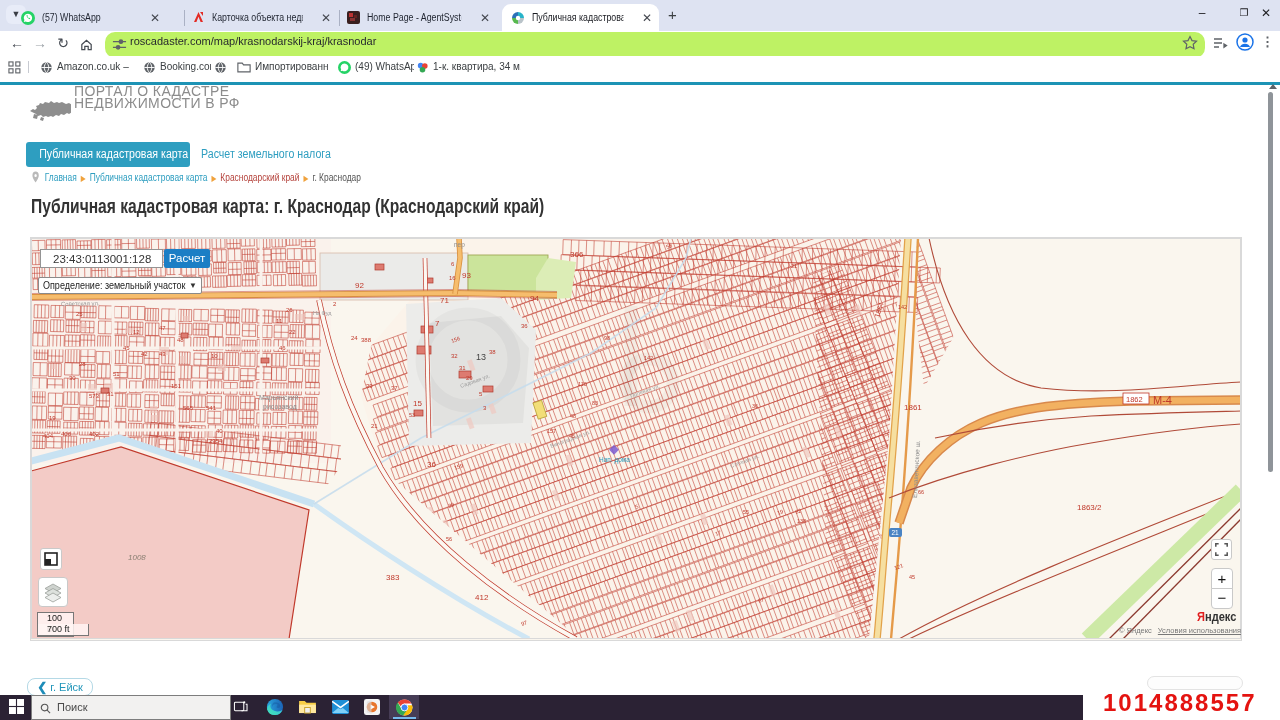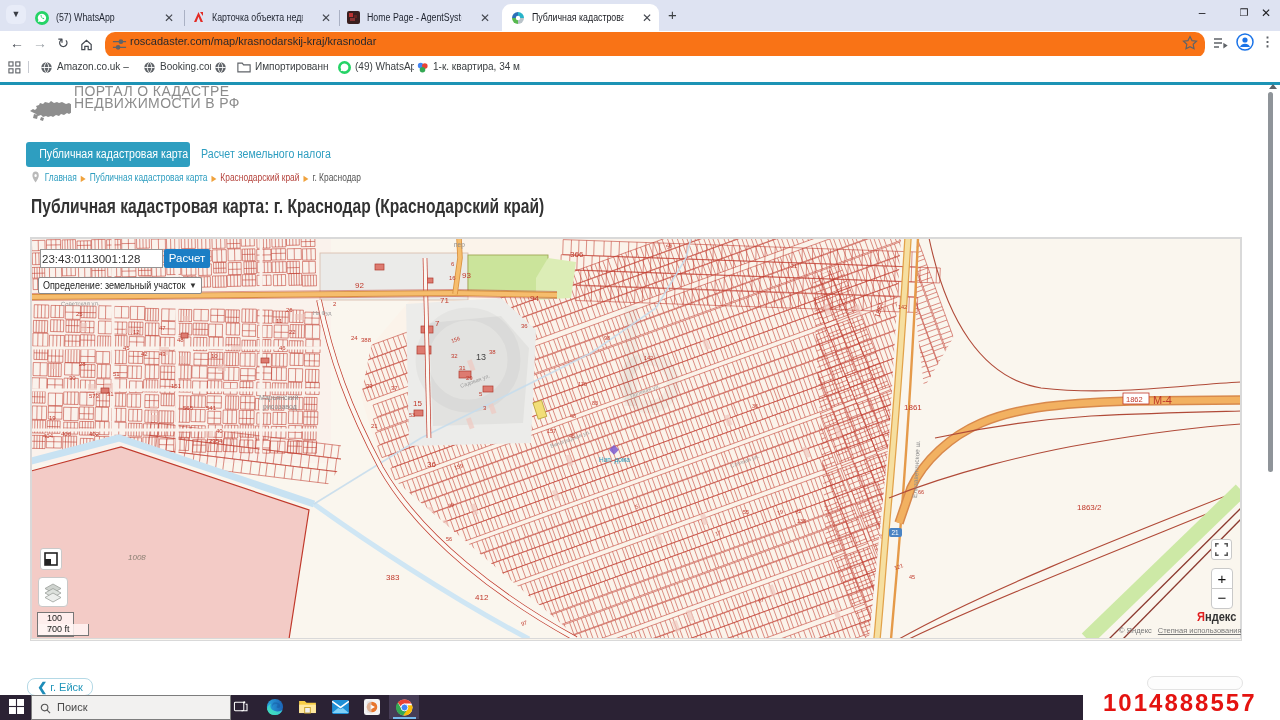--- a/index.html
+++ b/index.html
@@ -8,36 +8,36 @@
 .tab{position:absolute;top:4px;height:27px;font-size:10px;color:#1f2430;display:flex;align-items:center}
 .tab .ttl{white-space:nowrap;overflow:hidden;flex:1;transform:scaleX(.88);transform-origin:0 50%}
 .tab .x{color:#44474f;font-size:12px;margin:0 7px 0 6px}
 .tabsep{position:absolute;top:10px;width:1px;height:16px;background:#aab1c4}
 .tab-active{background:#fff;border-radius:9px 9px 0 0;color:#1a1c22}
 #chev{position:absolute;left:6px;top:5px;width:20px;height:19px;border-radius:6px;background:#e8ecf8;color:#3a3d45;font-size:9px;text-align:center;line-height:19px}
 #newtab{position:absolute;left:664px;top:7px;width:17px;height:17px;color:#3c4043;font-size:15px;text-align:center;line-height:16px}
 .winbtn{position:absolute;top:0;width:42px;height:27px;color:#202124;font-size:12px;text-align:center;line-height:26px}
 #toolbar{position:absolute;left:0;top:31px;width:1280px;height:25px;background:#fff}
 .navic{position:absolute;top:2px;color:#454a52;font-size:14px;width:22px;height:20px;text-align:center;line-height:20px}
-#omni{position:absolute;left:105px;top:32px;width:1100px;height:26px;background:#f97316;border-radius:10px;font-size:11px;color:#27292e;line-height:19px}
+#omni{position:absolute;left:105px;top:32px;width:1100px;height:26px;background:#bef264;border-radius:10px;font-size:11px;color:#27292e;line-height:19px}
 #omni .url{position:absolute;left:25px;top:0}
 #bkbar{position:absolute;left:0;top:56px;width:1280px;height:26px;background:#fff}
 .bk{position:absolute;top:3px;height:16px;font-size:10px;color:#3c4043;line-height:16px;white-space:nowrap;overflow:hidden}
 #tealline{position:absolute;left:0;top:82px;width:1280px;height:3px;background:#1d93b5}
 
 #logo-txt{position:absolute;left:74px;top:85px;font-size:14px;font-weight:normal;color:#8c8c8c;letter-spacing:.4px;line-height:12px}
 #navbtn{position:absolute;left:26px;top:142px;width:164px;height:25px;background:#2e9ec0;color:#fff;font-size:12.5px;line-height:25px;border-radius:3px;text-align:center}
 .sx{display:inline-block;transform:scaleX(.85);transform-origin:50% 50%;white-space:nowrap}
 #navlink{position:absolute;left:201px;top:147px;font-size:12.5px;color:#2e9ec0}
 #crumbs{position:absolute;left:32px;top:171px;font-size:10.5px;color:#2e9ec0;transform:scaleX(.8);transform-origin:0 0;white-space:nowrap}
 #crumbs .sep{color:#f0a23c;font-size:8px;padding:0 5px}
 #h1{position:absolute;left:31px;top:195px;font-size:19.5px;font-weight:bold;color:#333;transform:scaleX(.8);transform-origin:0 0;white-space:nowrap}
 
 #map{position:absolute;left:30px;top:237px;width:1212px;height:404px;border:1px solid #d9d9d9;background:#faf6ee;overflow:hidden}
-#srch{position:absolute;left:9px;top:11px;width:123px;height:19px;background:#fff;border:1px solid #949494;font-size:11.5px;color:#333;line-height:18px;padding-left:1px}
+#srch{position:absolute;left:9px;top:11px;width:123px;height:19px;background:#fff;border:1px solid #949494;font-size:11.5px;color:#333;line-height:18px;padding-left:12px}
 #srchbtn{position:absolute;left:133px;top:11px;width:46px;height:19px;background:#1b7ec5;color:#fff;font-size:11.5px;text-align:center;line-height:19px;border-radius:2px}
 #ddl{position:absolute;left:7px;top:39px;width:164px;height:17px;background:#fff;border:1px solid #8a8a8a;border-radius:2px;font-size:10px;color:#222;line-height:15px;padding-left:4px;white-space:nowrap;overflow:hidden}
 #ddl .car{position:absolute;right:4px;top:0;font-size:8px;color:#333}
 .mbtn{position:absolute;background:#fff;border:1px solid #c9c9c9;border-radius:3px}
 #fsb{left:1180px;top:301px;width:21px;height:21px}
 #zp{left:1180px;top:330px;width:22px;height:21px;border-radius:4px 4px 0 0;font-size:15px;text-align:center;line-height:20px;color:#111}
 #zm{left:1180px;top:350px;width:22px;height:21px;border-radius:0 0 4px 4px;font-size:15px;text-align:center;line-height:18px;color:#111}
 #ylogo{position:absolute;left:1166px;top:371px;font-size:13.5px;font-weight:bold;color:#333;transform:scaleX(.82);transform-origin:0 0}
 #ylogo b{color:#e01e1e}
 #yattr{position:absolute;left:1088px;top:388px;font-size:7.5px;color:#777;white-space:nowrap;width:160px}
@@ -47,21 +47,21 @@
 #eysk{position:absolute;left:27px;top:678px;width:66px;height:18px;border:1px solid #b4d9e6;border-radius:8px;background:#fff;color:#2196ba;font-size:11px;line-height:17px;text-align:center}
 #taskbar{position:absolute;left:0;top:695px;width:1083px;height:25px;background:#2b2234}
 #tsearch{position:absolute;left:31px;top:695px;width:200px;height:25px;background:#f2f1f0;border:1px solid #7d7d7d;font-size:11px;color:#4a4a4a;line-height:23px}
 #rednum{position:absolute;left:1103px;top:689px;width:179px;font-size:24px;font-weight:bold;color:#e41310;letter-spacing:2px}
 #scrollbar{position:absolute;left:1268px;top:92px;width:5px;height:380px;background:#8f9499;border-radius:3px}
 .ic{display:inline-block;vertical-align:middle}
 </style></head><body>
 
 <div id="tabstrip">
   <div id="chev">▼</div>
-  <div class="tab" style="left:27px;width:154px">
+  <div class="tab" style="left:13px;width:154px">
     <span style="margin-left:8px"><svg class="ic" width="14" height="14" viewBox="0 0 14 14">
           <circle cx="7" cy="7" r="7" fill="#25d366"></circle>
           <path d="M7 2.7a4.2 4.2 0 0 0-3.6 6.4L2.8 11l2-.5A4.2 4.2 0 1 0 7 2.7z" fill="#fff"></path>
           <path d="M5.4 4.6c.5 1.9 1.6 3 3.3 3.6l.6-.9-1.1-.6-.5.3c-.6-.4-1-.8-1.3-1.5l.4-.4-.5-1.1z" fill="#25d366"></path>
         </svg></span>
       <span class="ttl" style="margin-left:7px">(57) WhatsApp</span>
       <span class="x">✕</span>
   </div>
   <div class="tabsep" style="left:184px"></div>
   <div class="tab" style="left:186px;width:152px">
@@ -434,21 +434,21 @@
   <div class="mbtn" style="left:7px;top:339px;width:30px;height:30px;border-radius:4px"><svg class="ic" width="28" height="28" viewBox="0 0 28 28">
         <g fill="#cfd3cf" stroke="#9aa09a" stroke-width="0.8">
           <path d="M14 6l8 4.5-8 4.5-8-4.5z"></path>
           <path d="M14 10.5l8 4.5-8 4.5-8-4.5z" fill="#dde1dd"></path>
           <path d="M14 15l8 4.5-8 4.5-8-4.5z" fill="#eceeec"></path>
         </g>
       </svg></div>
   <div class="scale" style="left:6px;top:374px;width:37px;border-bottom-width:2px">100 m</div>
   <div class="scale" style="left:6px;top:386px;width:52px;border-top:none">700 ft</div>
   <div id="ylogo"><b>Я</b>ндекс</div>
-  <div id="yattr">© Яндекс<u>Степная использования</u></div>
+  <div id="yattr">© Яндекс<u>Условия использования</u></div>
 </div>
 
 <div id="eysk"><span style="font-size:12px;font-weight:bold;color:#1d8cb8">❮</span> г. Ейск</div>
 <div id="taskbar">
   <span class="abs" style="left:9px;top:4px"><svg width="15" height="15" viewBox="0 0 16 16">
         <g fill="#fff">
           <rect x="0" y="0" width="7.4" height="7.4"></rect>
           <rect x="8.6" y="0" width="7.4" height="7.4"></rect>
           <rect x="0" y="8.6" width="7.4" height="7.4"></rect>
           <rect x="8.6" y="8.6" width="7.4" height="7.4"></rect>

